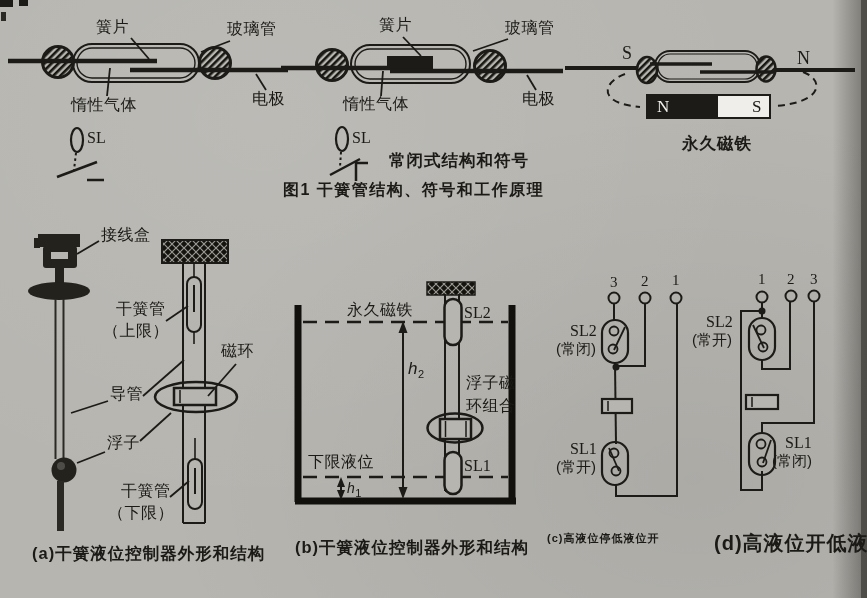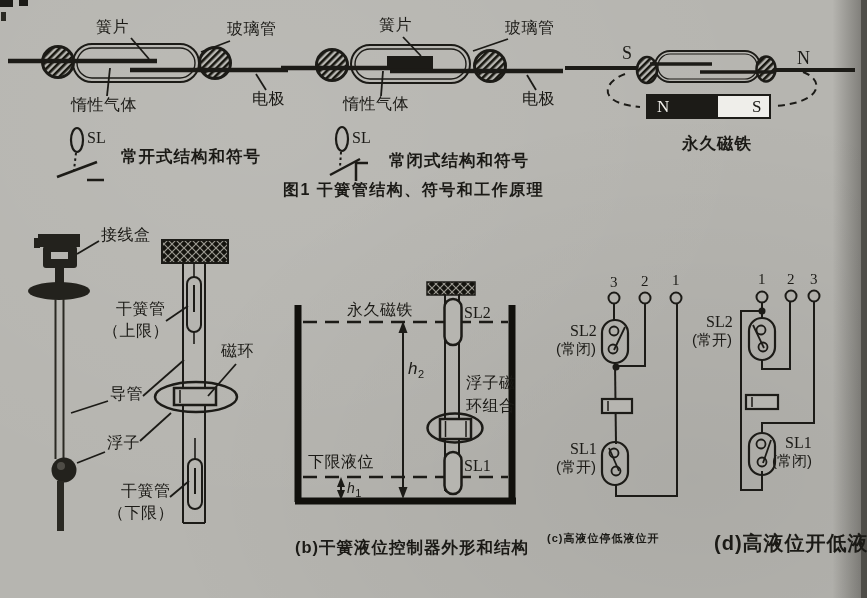--- a/index.html
+++ b/index.html
@@ -228,21 +228,20 @@
     <circle cx="762" cy="462" r="4.5" stroke-width="1.8"></circle>
     <line x1="771" y1="440" x2="763" y2="463" stroke-width="1.8"></line>
   </g>
 </svg>
 
 <span class="lbl" style="left:96px;top:19px">簧片</span>
 <span class="lbl" style="left:227px;top:21px">玻璃管</span>
 <span class="lbl" style="left:71px;top:97px">惰性气体</span>
 <span class="lbl" style="left:252px;top:91px">电极</span>
 <span class="lbl serif" style="left:87px;top:130px;font-size:16px">SL</span>
-<span class="lbl cap" style="left:121px;top:148px">常开式结构和符号</span>
 
 <span class="lbl" style="left:379px;top:17px">簧片</span>
 <span class="lbl" style="left:505px;top:20px">玻璃管</span>
 <span class="lbl" style="left:343px;top:96px">惰性气体</span>
 <span class="lbl" style="left:522px;top:91px">电极</span>
 <span class="lbl serif" style="left:352px;top:130px;font-size:16px">SL</span>
 <span class="lbl cap" style="left:389px;top:152px">常闭式结构和符号</span>
 
 <span class="lbl serif" style="left:622px;top:44px;font-size:18px">S</span>
 <span class="lbl serif" style="left:797px;top:49px;font-size:18px">N</span>
@@ -253,20 +252,21 @@
 <span class="lbl figcap" style="left:283px;top:182px">图1 干簧管结构、符号和工作原理</span>
 
 <span class="lbl" style="left:101px;top:227px">接线盒</span>
 <span class="lbl" style="left:116px;top:301px">干簧管</span>
 <span class="lbl" style="left:103px;top:323px">（上限）</span>
 <span class="lbl" style="left:221px;top:343px">磁环</span>
 <span class="lbl" style="left:110px;top:386px">导管</span>
 <span class="lbl" style="left:107px;top:435px">浮子</span>
 <span class="lbl" style="left:121px;top:483px">干簧管</span>
 <span class="lbl" style="left:108px;top:505px">（下限）</span>
+<span class="lbl cap" style="left:32px;top:545px">(a)干簧液位控制器外形和结构</span>
 
 <span class="lbl" style="left:347px;top:302px">永久磁铁</span>
 <span class="lbl serif" style="left:464px;top:305px;font-size:16px">SL2</span>
 <span class="lbl hvar" style="left:408px;top:360px"><i>h</i><sub>2</sub></span>
 <span class="lbl" style="left:466px;top:375px">浮子磁</span>
 <span class="lbl" style="left:466px;top:398px">环组合</span>
 <span class="lbl" style="left:308px;top:454px">下限液位</span>
 <span class="lbl serif" style="left:464px;top:458px;font-size:16px">SL1</span>
 <span class="lbl hvar h1v" style="left:347px;top:481px"><i>h</i><sub>1</sub></span>
 <span class="lbl cap" style="left:295px;top:539px">(b)干簧液位控制器外形和结构</span>

